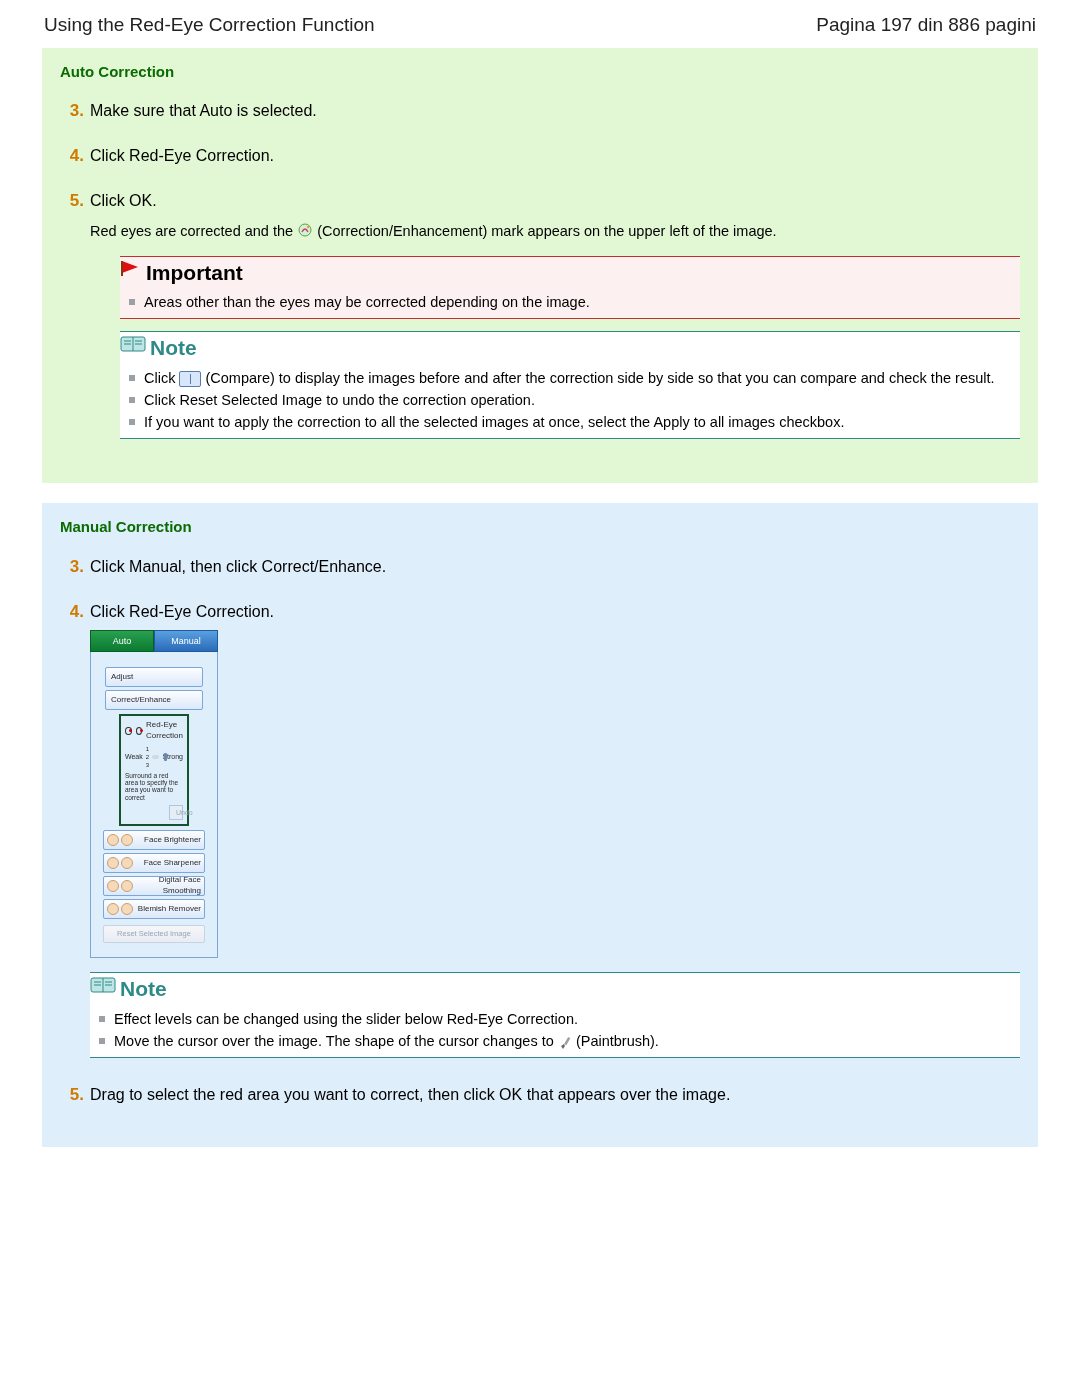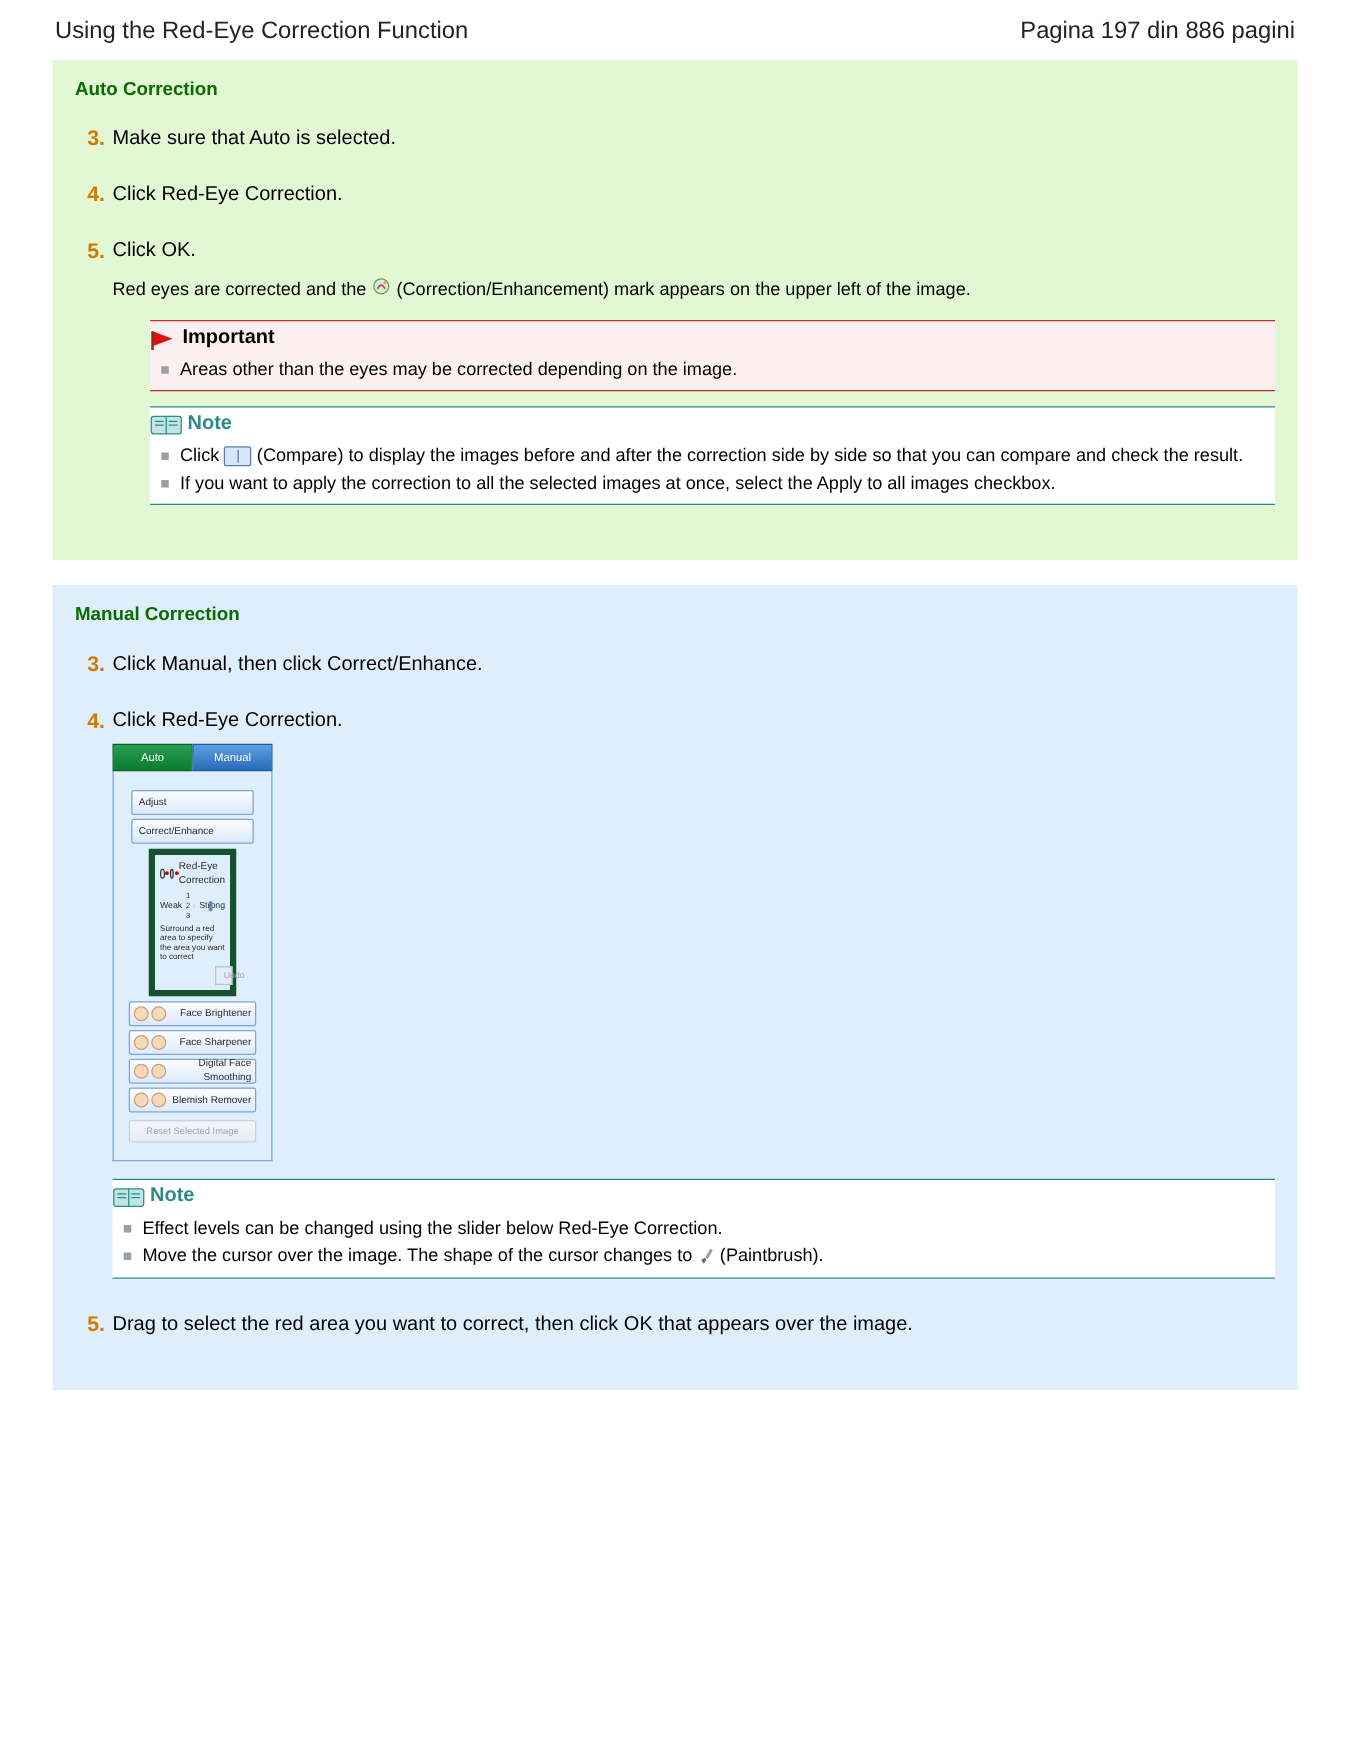--- a/index.html
+++ b/index.html
@@ -13,38 +13,38 @@
   ol.steps>li{display:flex;margin:0 0 22px 0}
   .num{color:#d17a00;font-weight:bold;font-size:17px;width:24px;flex:0 0 24px;text-align:right;margin-right:6px}
   .step-body{flex:1;font-size:16px}
   .sub{font-size:14.5px;margin-top:10px;line-height:1.45}
   .inline-icon{display:inline-block;vertical-align:middle}
 
   
   .adm{margin:12px 0 4px 30px;border:1px solid;border-left:none;border-right:none}
   .adm-important{border-color:#c03030;background:#fdf0f0}
   .adm-note{border-color:#2e8a88;background:#fff}
-  .adm-title{display:flex;align-items:flex-end;font-weight:bold;font-size:16px;padding:2px 0 3px 0;gap:4px}
+  .adm-title{display:flex;align-items:flex-start;font-weight:bold;font-size:21px;padding:2px 0 3px 0;gap:4px}
   .adm-important .adm-title{color:#000}
   .adm-note .adm-title{color:#2e8a88}
   .adm ul{list-style:none;margin:2px 0 6px 0;padding:0 10px 0 24px;font-size:14.5px}
   .adm ul li{position:relative;margin:2px 0;line-height:1.4}
   .adm ul li:before{content:"";position:absolute;left:-15px;top:7px;width:6px;height:6px;background:#9aa0a6}
 
   
   .flag-icon svg,.book-icon svg{display:block}
 
   
   .shot{width:128px;margin:8px 0 14px 0;font-family:Tahoma,Arial,sans-serif;font-size:8px;color:#2a2a2a}
   .tabs{display:flex}
   .tab{flex:1;text-align:center;padding:4px 0;color:#fff;background:linear-gradient(#5aa0e0,#2a6bb8);border:1px solid #1e5aa0;font-size:9px}
   .tab-auto{background:linear-gradient(#2aa050,#0a7a30);border-color:#0a6020}
   .plain-btn{background:linear-gradient(#fdfdff,#dbe9fb);border:1px solid #7aa6d8;border-radius:2px;margin:3px 2px;padding:3px 5px;height:12px;display:flex;align-items:center;font-size:8px}
   .panel-body{border:1px solid #7aa6d8;border-top:none;padding:12px}
-  .red-box{border:5px solid #14532d;padding:4px;margin:4px 16px}
+  .red-box{border:2px solid #14532d;padding:4px;margin:4px 16px}
   .rb-row1{display:flex;align-items:center;justify-content:center;gap:4px}
   .eye{width:10px;height:6px;border:1px solid #333;border-radius:50%;position:relative}
   .eye:after{content:"";position:absolute;left:3px;top:1px;width:3px;height:3px;background:#c00;border-radius:50%}
   .rb-title{font-size:8px}
   .rb-row2{display:flex;justify-content:center;align-items:center;gap:3px;font-size:7px;margin:3px 0}
   .slider{width:28px;height:4px;background:#cfd8e4;border-radius:2px;position:relative}
   .slider:after{content:"";position:absolute;left:12px;top:-2px;width:3px;height:8px;background:#6a88b0;border-radius:1px}
   .rb-desc{font-size:6.5px;line-height:1.1;margin:2px 0 4px 0}
   .undo{background:#e5edf7;border:1px solid #b0c4de;text-align:center;font-size:7px;color:#9aa6b5;padding:2px 6px;margin-left:44px}
   .tool{display:flex;align-items:center;background:linear-gradient(#fdfdff,#dbe9fb);border:1px solid #7aa6d8;border-radius:2px;margin:3px 0;padding:2px 3px;height:14px}
@@ -125,20 +125,21 @@
                   </svg>
             </span>
             <span>Note</span>
           </div>
           <ul>
             <li>
               <span>Click </span>
               <span class="cmp-icon"></span>
               <span> (Compare) to display the images before and after the correction side by side so that you can compare and check the result.</span>
             </li>
+            <li>Click Reset Selected Image to undo the correction operation.</li>
             <li>If you want to apply the correction to all the selected images at once, select the Apply to all images checkbox.</li>
           </ul>
         </div>
 
       </div>
     </li>
   </ol>
 </div>
 
 <div class="sec sec-manual">

